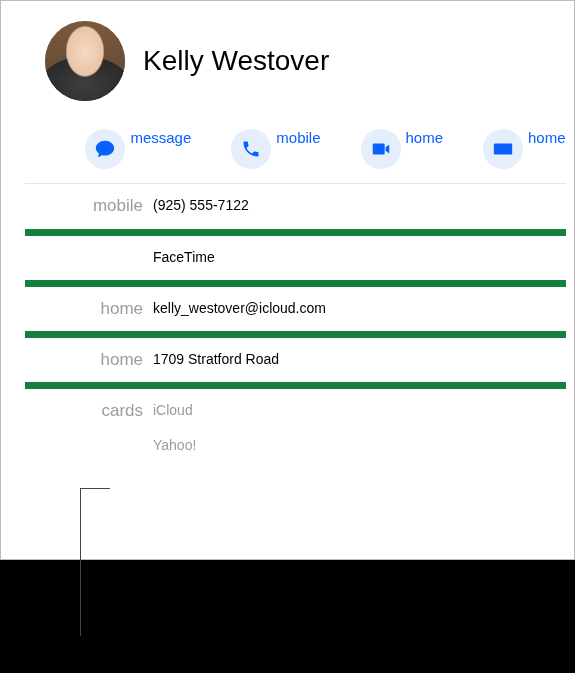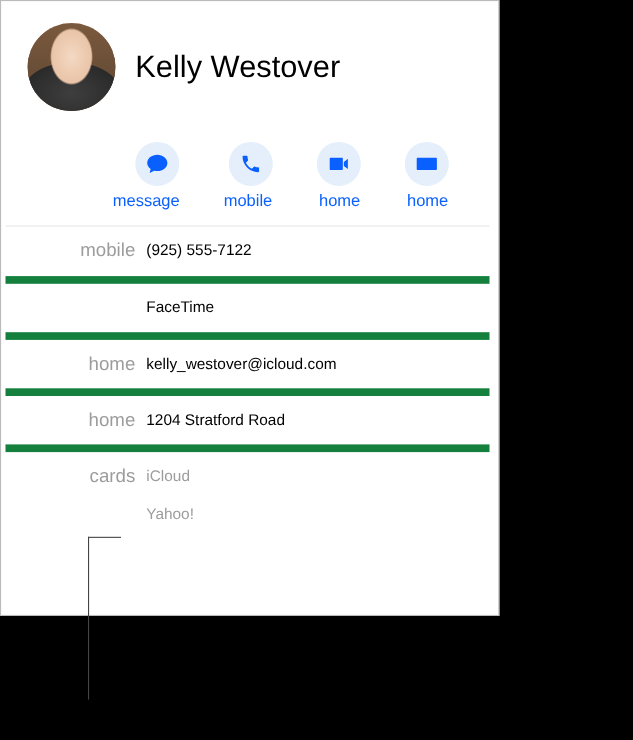--- a/index.html
+++ b/index.html
@@ -9,23 +9,23 @@
     }
     body {
       width: 575px;
       height: 673px;
       font-family: -apple-system, "Helvetica Neue", Helvetica, Arial, sans-serif;
       background: #000;
       overflow: hidden;
     }
     .card {
       background: #fff;
-      width: 454px;
+      width: 575px;
       height: 560px;
-      padding: 20px 8px 0 4px;
+      padding: 20px 8px 0 24px;
       border: 1px solid #bbb;
     }
     .header {
       display: flex;
       align-items: center;
       gap: 18px;
       padding-left: 20px;
       margin-bottom: 28px;
     }
     .avatar {
@@ -51,22 +51,22 @@
       color: #000;
     }
     .actions {
       display: flex;
       justify-content: center;
       gap: 40px;
       margin: 10px 0 14px 60px;
     }
     .action {
       display: flex;
-      flex-direction: column;
-      align-items: flex-end;
+      flex-direction: row;
+      align-items: flex-start;
       gap: 5px;
       cursor: pointer;
     }
     .action-circle {
       width: 40px;
       height: 40px;
       border-radius: 50%;
       background: #e4effb;
       display: flex;
       align-items: center;
@@ -197,21 +197,21 @@
       </div>
 
       <div class="row">
         <div class="row-label">home</div>
         <div class="row-value">kelly_westover@icloud.com</div>
       </div>
 
       <div class="row">
         <div class="row-label">home</div>
         <div class="row-value">
-          <div>1204 Stratford Road</div>
+          <div>1709 Stratford Road</div>
         </div>
       </div>
 
       <div class="row cards-row">
         <div class="row-label">cards</div>
         <div class="row-value">
           <div>iCloud</div>
           <div class="second">Yahoo!</div>
         </div>
       </div>

